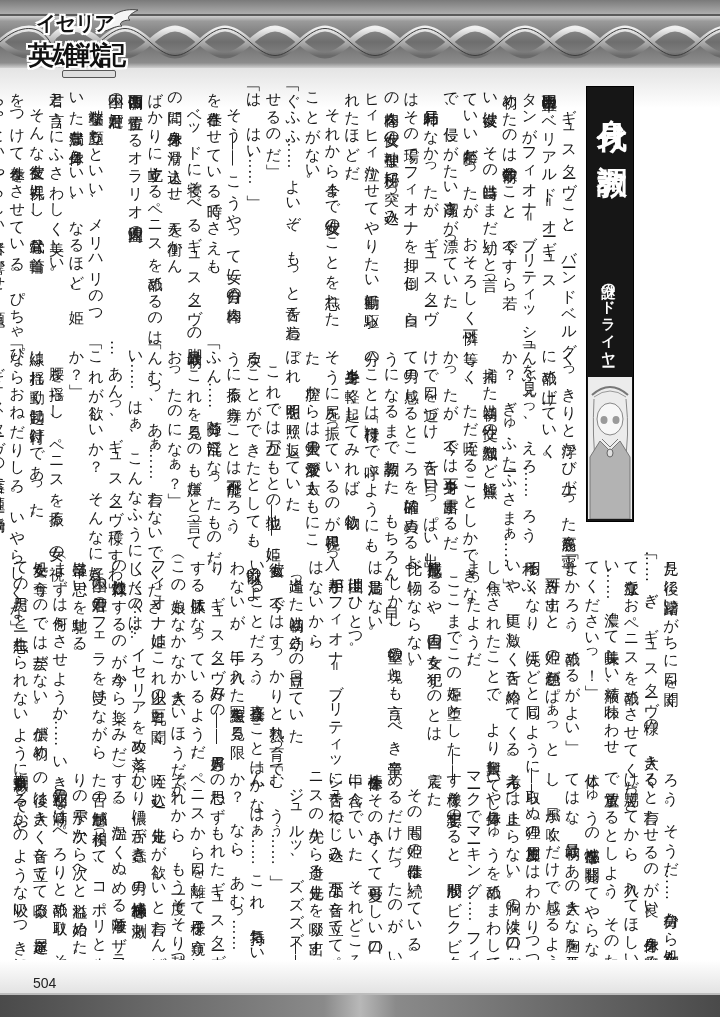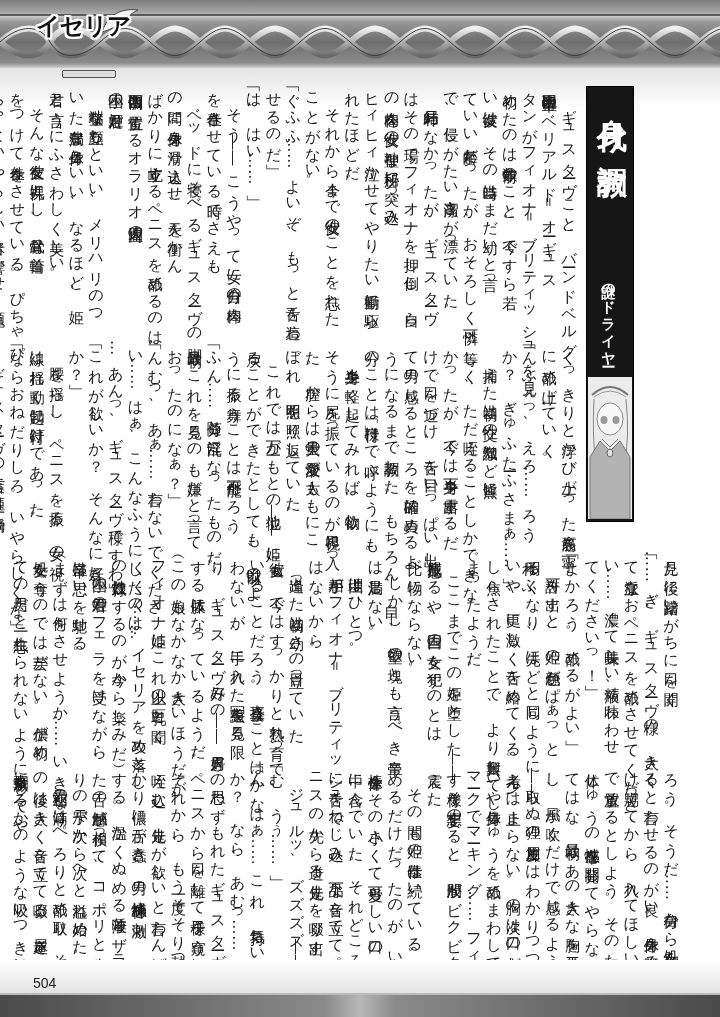--- a/index.html
+++ b/index.html
@@ -8,21 +8,21 @@
   .top-fade { position:absolute; left:0; top:0; width:720px; height:16px;
               background:linear-gradient(to bottom,#7a7a7a,#b5b5b5); }
   .band { position:absolute; left:0; top:14px; width:720px; height:52px;
           background:linear-gradient(to bottom,#cfcfcf 0,#9a9a9a 10%,#6e6e6e 50%,#8c8c8c 90%,#d0d0d0 100%);
           border-top:2px solid #5a5a5a; border-bottom:2px solid #5a5a5a; }
   .band svg { position:absolute; left:0; top:4px; }
   .below-band { position:absolute; left:0; top:68px; width:720px; height:40px;
                 background:linear-gradient(to bottom,#e4e4e4,#ffffff); }
   .logo { position:absolute; left:28px; top:8px; width:110px; height:70px; }
   .logo .l1 { position:absolute; left:8px; top:2px; font-family:"DejaVu Sans",sans-serif; font-weight:bold;
-              font-size:24px; color:#111; letter-spacing:-1px;
+              font-size:20px; color:#111; letter-spacing:-1px;
               text-shadow:-2px -2px 0 #fff,2px -2px 0 #fff,-2px 2px 0 #fff,2px 2px 0 #fff,0 2px 0 #fff,0 -2px 0 #fff,2px 0 0 #fff,-2px 0 0 #fff; }
   .logo .l2 { position:absolute; left:0; top:30px; font-family:"DejaVu Sans",sans-serif; font-weight:bold;
               font-size:26px; color:#111; letter-spacing:-2px;
               text-shadow:-2px -2px 0 #fff,2px -2px 0 #fff,-2px 2px 0 #fff,2px 2px 0 #fff,0 2px 0 #fff,0 -2px 0 #fff,2px 0 0 #fff,-2px 0 0 #fff; }
   .logo .wing { position:absolute; left:72px; top:0; width:40px; height:26px; }
   .logo .ribbon { position:absolute; left:34px; top:62px; width:52px; height:6px; background:#ddd; border:1px solid #555; border-radius:2px; }
 
   .text-block { position:absolute; writing-mode:vertical-rl; font-size:15.2px; line-height:19.7px;
                 letter-spacing:0.8px; white-space:pre; text-orientation:mixed; }
   .block-1 { right:142px; top:82px; height:256px; }
@@ -67,20 +67,21 @@
     </g>
   </svg>
 </div>
 <div class="below-band"></div>
 
 <div class="logo">
   <svg class="wing" viewBox="0 0 40 26">
     <path d="M2,24 C8,6 22,0 38,2 C30,6 26,10 30,12 C22,12 18,16 22,18 C14,18 10,22 2,24 Z" fill="#f4f4f4" stroke="#444" stroke-width="1"></path>
   </svg>
   <span class="l1">イセリア</span>
+  <span class="l2">英雄戦記</span>
   <div class="ribbon"></div>
 </div>
 
 <div class="title-col">
   <span class="title">身代り調教</span>
   <span class="author">謎のドライヤー</span>
   <div class="art">
     <svg width="44" height="142" viewBox="0 0 44 142">
       <rect width="44" height="142" fill="#ececec"></rect>
       <path d="M4,18 Q22,2 40,18" fill="none" stroke="#777" stroke-width="2"></path>

